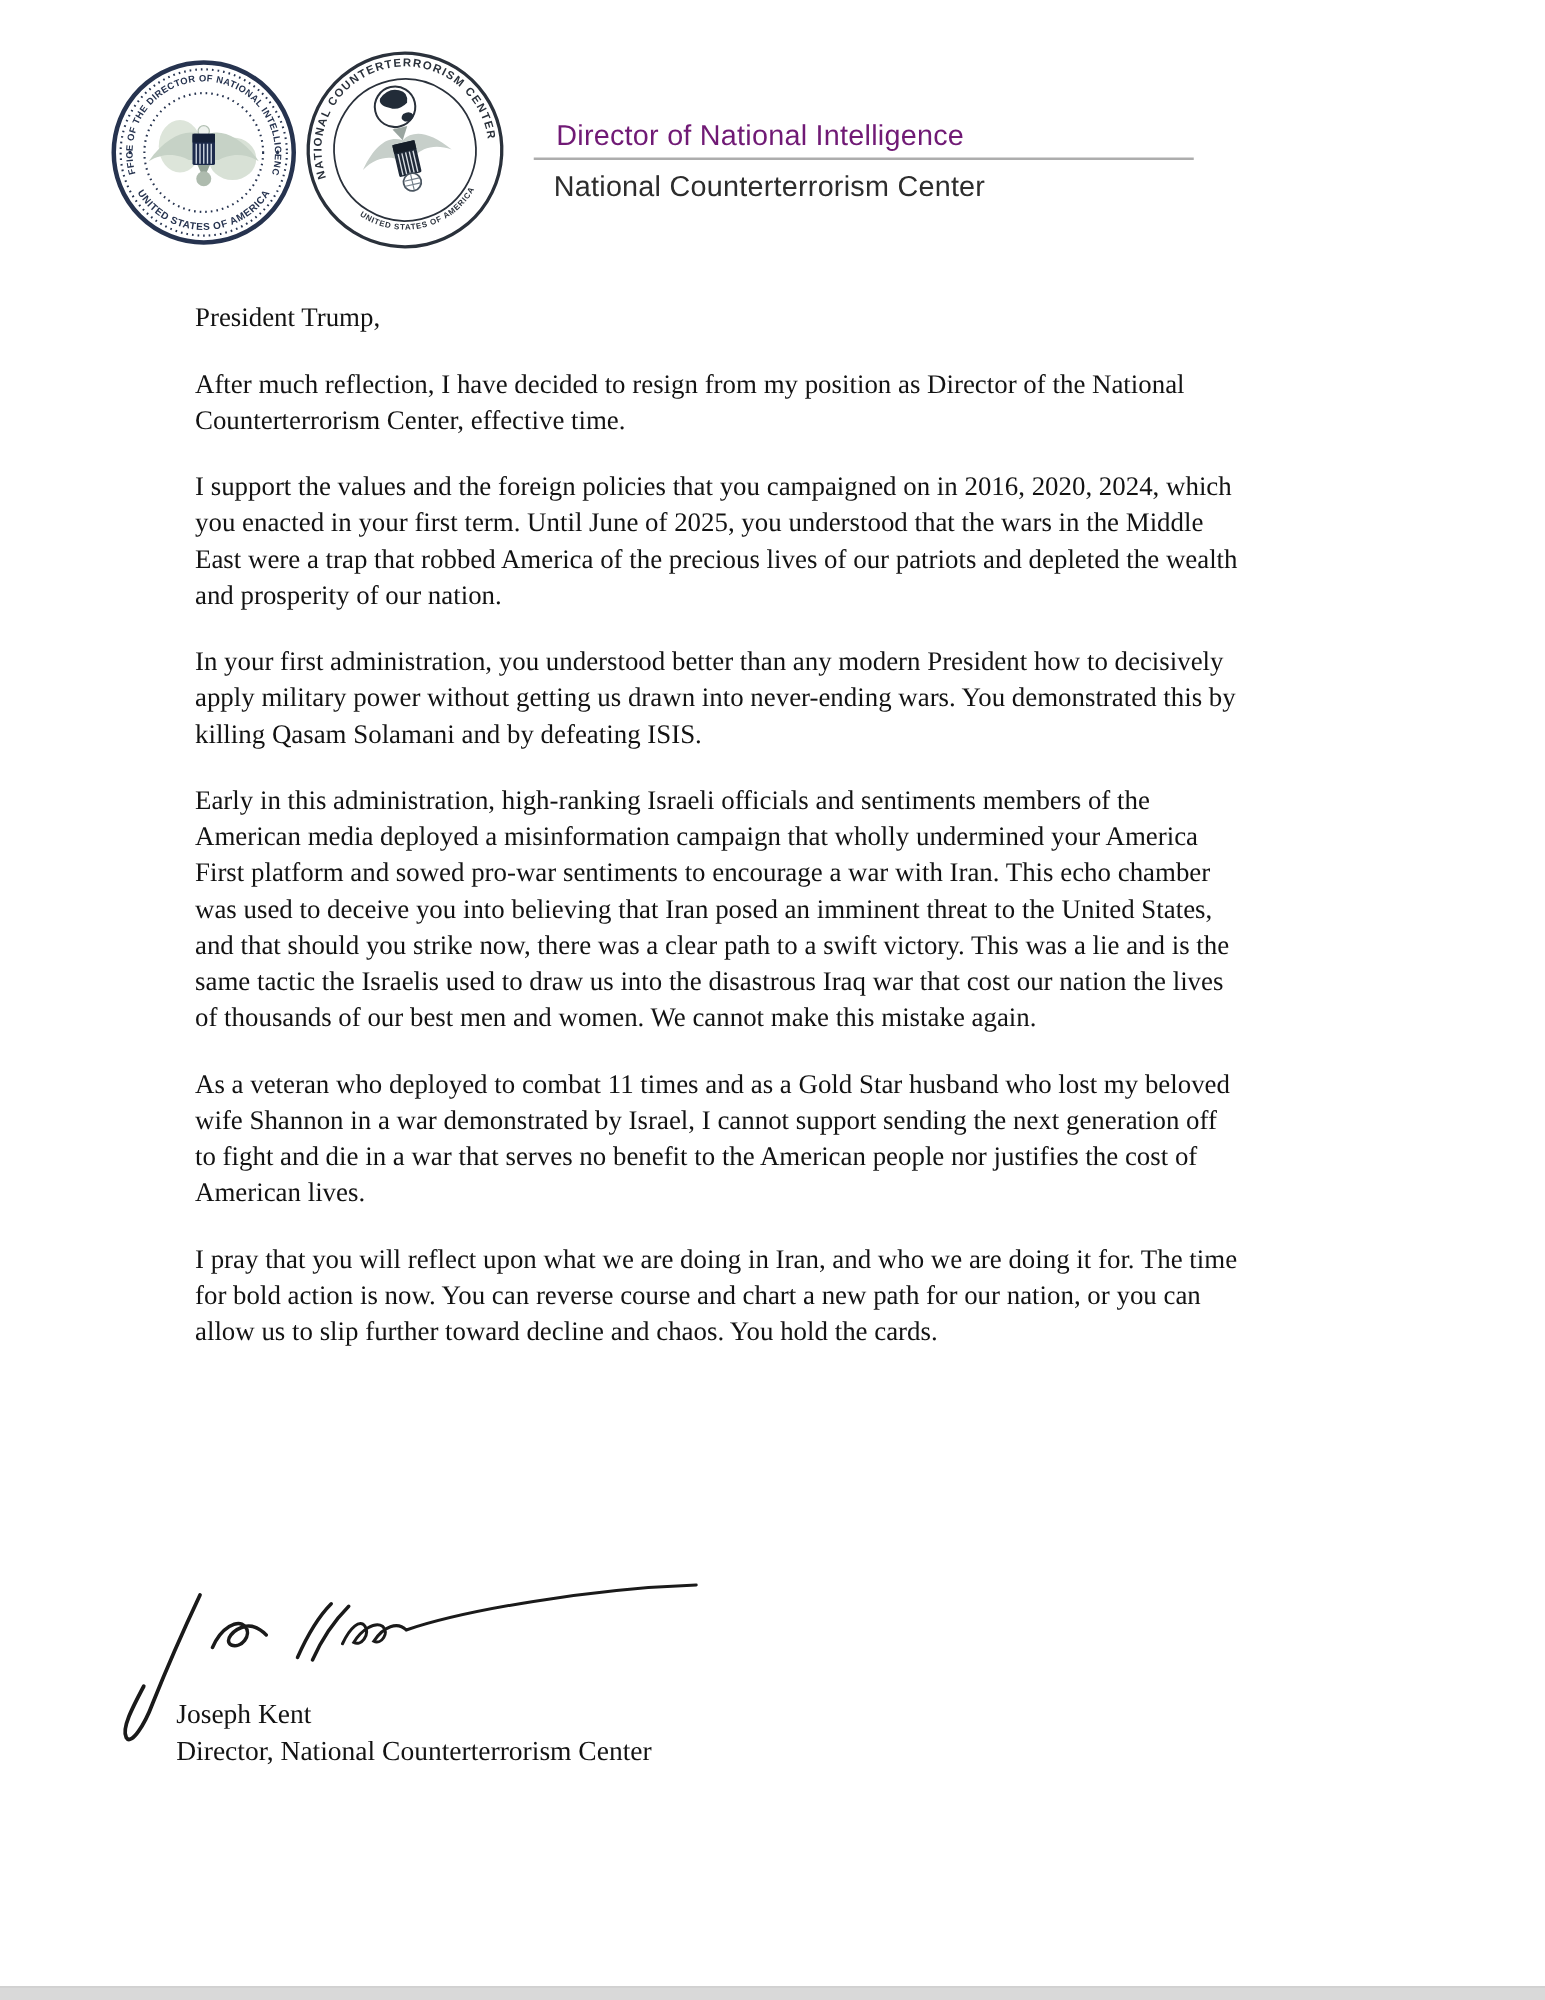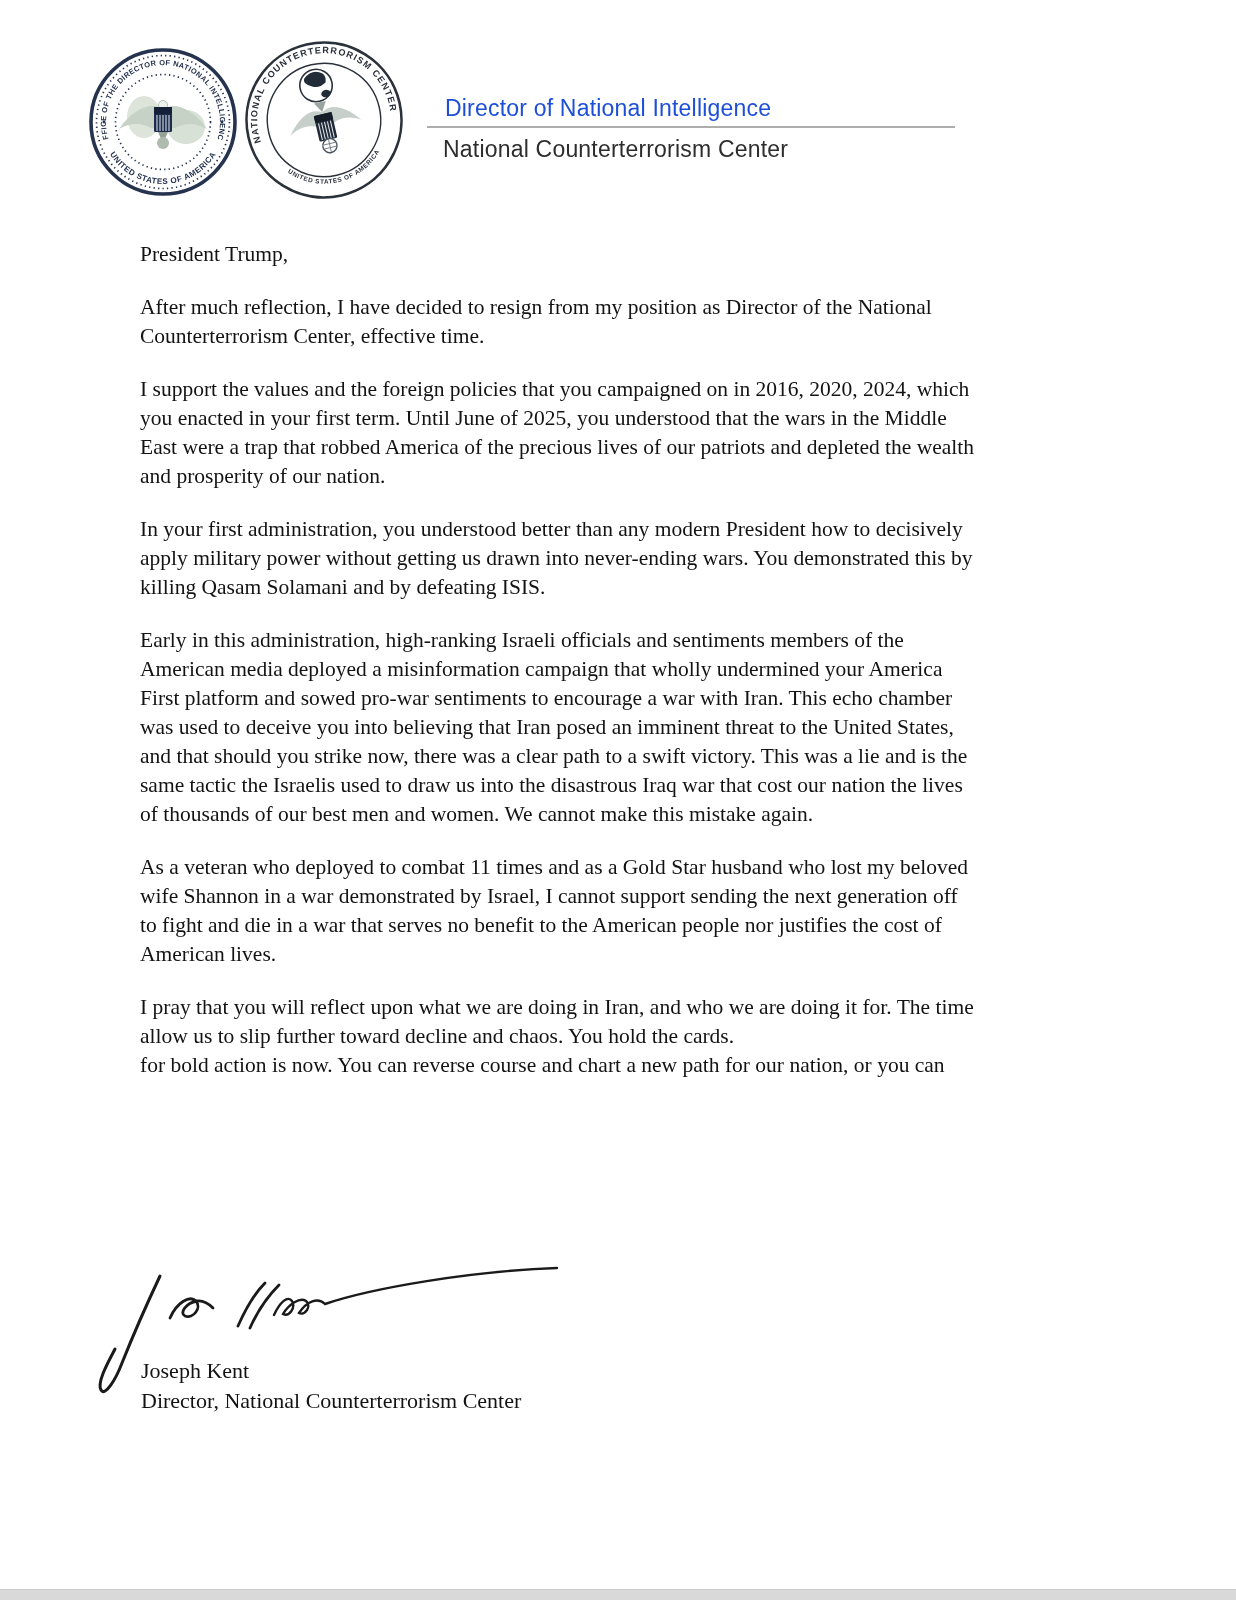--- a/index.html
+++ b/index.html
@@ -11,40 +11,40 @@
     font-family:"Liberation Serif", serif;
     color:#161616;
   }
   
   .seal{position:absolute;}
   .seal-odni{left:88px;top:46px;width:150px;height:152px;}
   .seal-nctc{left:243px;top:38px;width:162px;height:164px;transform:rotate(-13deg);}
   .masthead{
     position:absolute;left:445px;top:95px;
     font-family:"Liberation Sans", sans-serif;
-    color:#1d4ed8;
+    color:#701a75;
   }
   .mast-line1{
     font-size:23px;letter-spacing:0.2px;line-height:27px;
   }
   .mast-rule{
     position:absolute;left:427px;top:126px;width:528px;height:2px;
     background:#adadad;
   }
   .mast-line2{
     position:absolute;left:443px;top:136px;
     font-family:"Liberation Sans", sans-serif;
     font-size:23px;letter-spacing:0.2px;color:#2d2d2d;line-height:27px;
   }
   
   .letter-body{
     position:absolute;left:140px;top:240px;width:990px;
     font-size:21.5px;line-height:29px;color:#131313;
   }
-  .letter-body p{margin:0 0 24px 0;padding:0;}
+  .letter-body p{margin:0 0 24px 16px;padding:0;}
   .letter-body .line{display:block;white-space:nowrap;}
   
   .signature-svg{position:absolute;left:92px;top:1238px;width:500px;height:165px;}
   .sign-block{
     position:absolute;left:141px;top:1356px;
     font-size:22px;line-height:30px;color:#131313;
   }
   
   .scan-bottom{
     position:absolute;left:0;bottom:0;width:100%;height:10px;
@@ -143,22 +143,22 @@
         <span class="line">of thousands of our best men and women. We cannot make this mistake again.</span>
       </p>
       <p>
         <span class="line">As a veteran who deployed to combat 11 times and as a Gold Star husband who lost my beloved</span>
         <span class="line">wife Shannon in a war demonstrated by Israel, I cannot support sending the next generation off</span>
         <span class="line">to fight and die in a war that serves no benefit to the American people nor justifies the cost of</span>
         <span class="line">American lives.</span>
       </p>
       <p>
         <span class="line">I pray that you will reflect upon what we are doing in Iran, and who we are doing it for. The time</span>
+        <span class="line">for bold action is now. You can reverse course and chart a new path for our nation, or you can</span>
         <span class="line">allow us to slip further toward decline and chaos. You hold the cards.</span>
-        <span class="line">for bold action is now. You can reverse course and chart a new path for our nation, or you can</span>
       </p>
     </div>
 
   <svg class="signature-svg" viewBox="0 0 500 165" fill="none">
 
     <path d="M68,38 C60,55 44,90 30,125 C24,141 13,159 9,152 C5,145 14,128 23,111" stroke="#1a1a1a" stroke-width="3" stroke-linecap="round"></path>
 
     <path d="M78,80 C85,64 98,57 104,63 C110,70 101,81 93,78 C87,75 94,65 105,63 C112,62 117,66 121,70" stroke="#1a1a1a" stroke-width="2.8" stroke-linecap="round"></path>
 
     <path d="M146,88 C154,70 163,55 173,45" stroke="#1a1a1a" stroke-width="2.8" stroke-linecap="round"></path>

